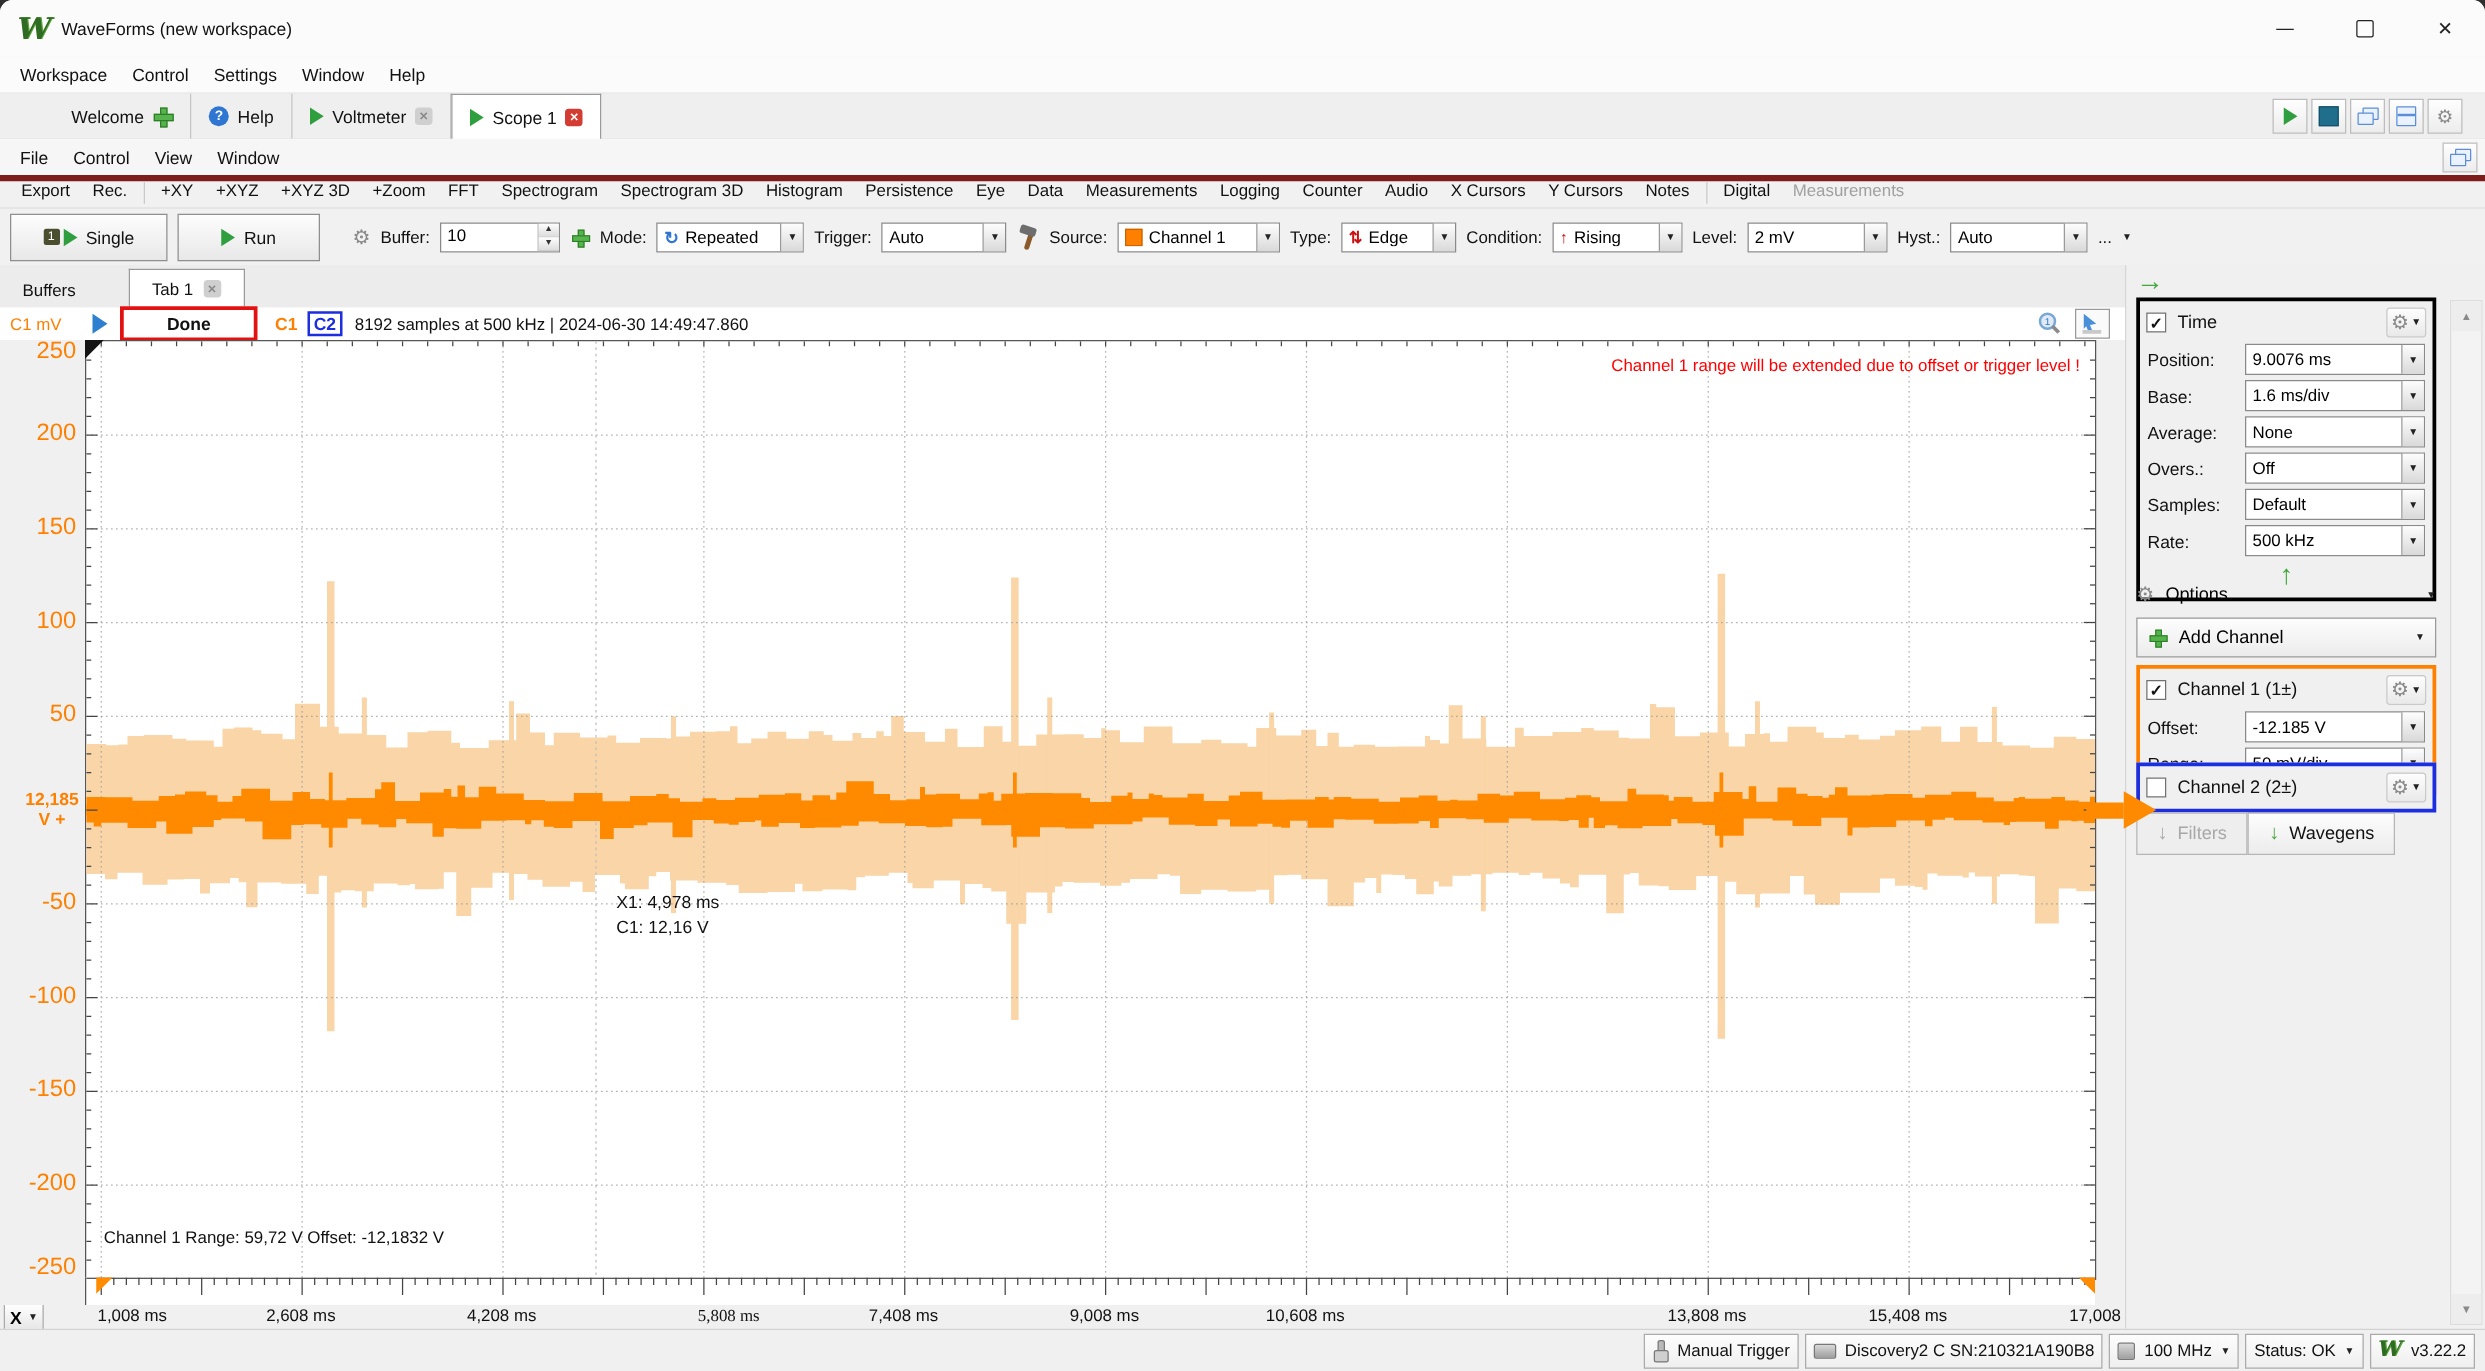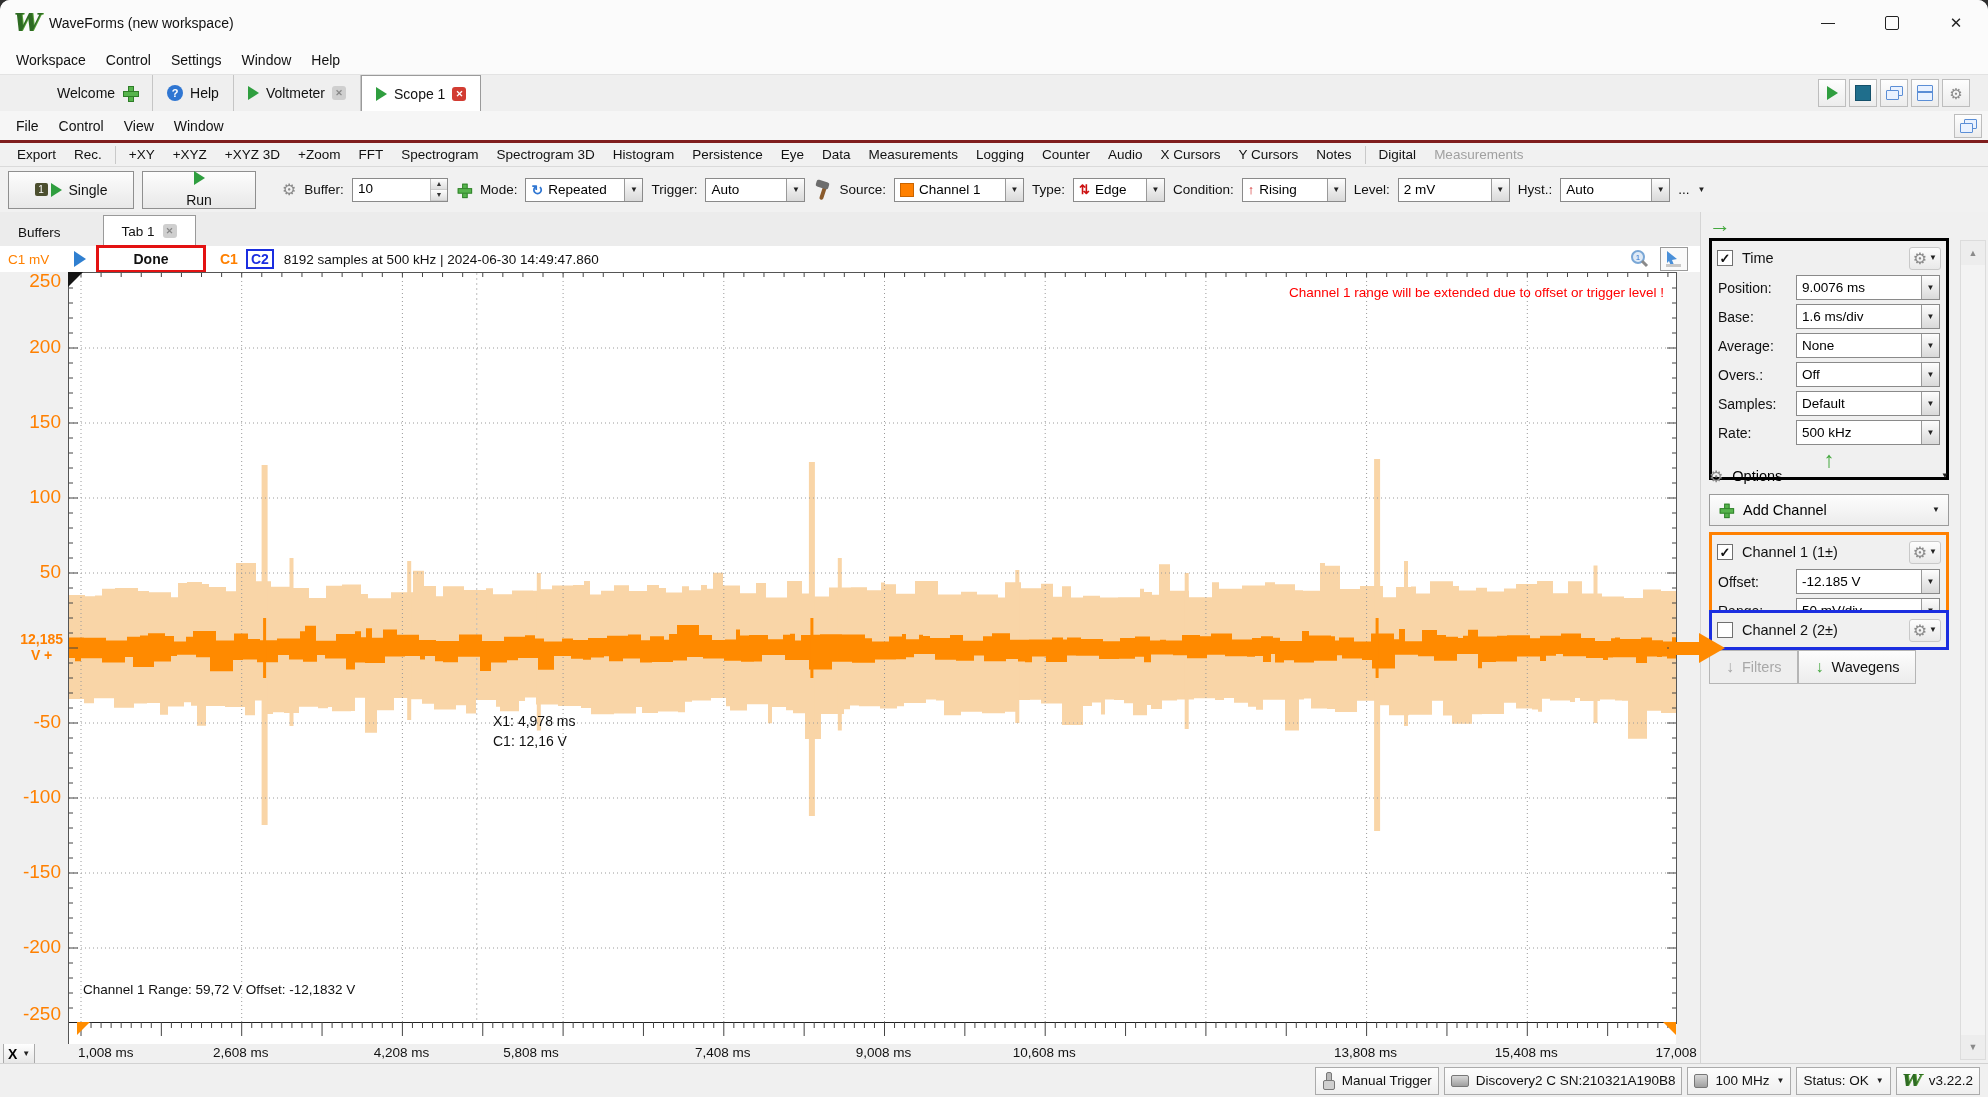--- a/index.html
+++ b/index.html
@@ -35,21 +35,21 @@
   .cascade:before{content:"";position:absolute;left:4px;top:0;width:11px;height:8px;border:1.5px solid #5b8ed6;background:#eaf2ff;border-radius:1px;}
   .cascade:after{content:"";position:absolute;left:0px;top:4px;width:11px;height:8px;border:1.5px solid #5b8ed6;background:#eaf2ff;border-radius:1px;}
   .tileic{width:14px;height:14px;border:1.5px solid #5b8ed6;background:#eaf2ff;position:relative;border-radius:1px;}
   .tileic:before{content:"";position:absolute;left:0;right:0;top:5px;height:2px;background:#5b8ed6;}
   .gearic{font-size:15px;color:#8a8a8a;line-height:1;}
   .ddcaret{font-size:8px;color:#222;line-height:1;}
   
   .scopemenu{left:0;top:111px;width:1988px;height:29px;background:#f6f6f6;display:flex;align-items:center;padding-left:6px;box-sizing:border-box;}
   .scopemenu .mi{padding:0 10px;font-size:14px;color:#111;}
   .restorebtn{position:absolute;right:6px;top:114px;width:26px;height:22px;border:1px solid #bdbdbd;background:linear-gradient(#fefefe,#ececec);display:flex;align-items:center;justify-content:center;}
-  .viewbar{left:0;top:140px;width:1988px;height:27px;background:#f1f1f1;border-top:3px solid #7f1d1d;border-bottom:1px solid #dadada;display:flex;align-items:center;padding-left:8px;box-sizing:border-box;}
+  .viewbar{left:0;top:140px;width:1988px;height:27px;background:#f1f1f1;border-top:5px solid #7f1d1d;border-bottom:1px solid #dadada;display:flex;align-items:flex-start;padding-left:8px;box-sizing:border-box;}
   .viewbar .vi{padding:0 9px;font-size:13.5px;color:#111;white-space:nowrap;}
   .viewbar .sep{width:1px;height:18px;background:#c9c9c9;margin:0 4px;}
   .viewbar .vi.disabled{color:#a0a0a0;}
   
   .ctrlbar{left:0;top:167px;width:1988px;height:45px;background:#f1f1f1;display:flex;align-items:center;gap:8px;padding:0 8px;box-sizing:border-box;}
   .btn3d{height:36px;border:1px solid #8f8f8f;background:linear-gradient(#fdfdfd,#e8e8e8);display:flex;align-items:center;justify-content:center;gap:7px;font-size:14px;color:#111;padding:0 14px;}
   .badge1{width:13px;height:13px;background:#4c4f2f;color:#fff;font-size:10px;display:flex;align-items:center;justify-content:center;border-radius:2px;margin-right:-4px;}
   .lbl{font-size:13.5px;color:#111;white-space:nowrap;}
   .dd{height:24px;border:1px solid #8a8a8a;background:#fff;display:flex;align-items:center;box-sizing:border-box;}
   .dd .val{flex:1;padding:0 5px;font-size:13.5px;white-space:nowrap;overflow:hidden;display:flex;align-items:center;gap:5px;}
@@ -237,21 +237,21 @@
       <span class="vi">Digital</span>
       <span class="vi disabled">Measurements</span>
     </div>
 
   <div class="abs ctrlbar">
     <div class="btn3d" style="min-width:96px;">
       <span class="badge1">1</span>
       <span class="playtri small"></span>
       <span>Single</span>
     </div>
-    <div class="btn3d" style="min-width:84px;flex-direction:column;">
+    <div class="btn3d" style="min-width:84px;">
       <span class="playtri small"></span>
       <span>Run</span>
     </div>
     <div style="width:10px;"></div>
     <span class="gearsm">⚙</span>
     <span class="lbl">Buffer:</span>
     <div class="spinner">
       <div class="val">10</div>
       <div class="arr">
           <div>▲</div>
@@ -807,21 +807,21 @@
     <div class="rwedge r"></div>
   </div>
   <div class="abs xlabels" id="xlabels">
     <div class="xbtn">
         <span>X</span>
         <span class="ddcaret">▼</span>
       </div>
   <span class="xlab" style="left: 78px; transform: none;">1,008 ms</span>
       <span class="xlab" style="left: 240.7px;">2,608 ms</span>
       <span class="xlab" style="left: 401.4px;">4,208 ms</span>
-      <span class="xlab" style="left: 531px;">5,808 ms</span>
+      <span class="xlab" style="left: 583px; font-family: Liberation Serif, serif;">5,808 ms</span>
       <span class="xlab" style="left: 722.8px;">7,408 ms</span>
       <span class="xlab" style="left: 883.5px;">9,008 ms</span>
       <span class="xlab" style="left: 1044.2px;">10,608 ms</span>
       <span class="xlab" style="left: 1204.9px; margin-top: 28px;">12,208 ms</span>
       <span class="xlab" style="left: 1365.6px;">13,808 ms</span>
       <span class="xlab" style="left: 1526.3px;">15,408 ms</span>
       <span class="xlab" style="left: 1687px;">17,008 ms</span>
     </div>
 
   <div class="abs rpanel">

